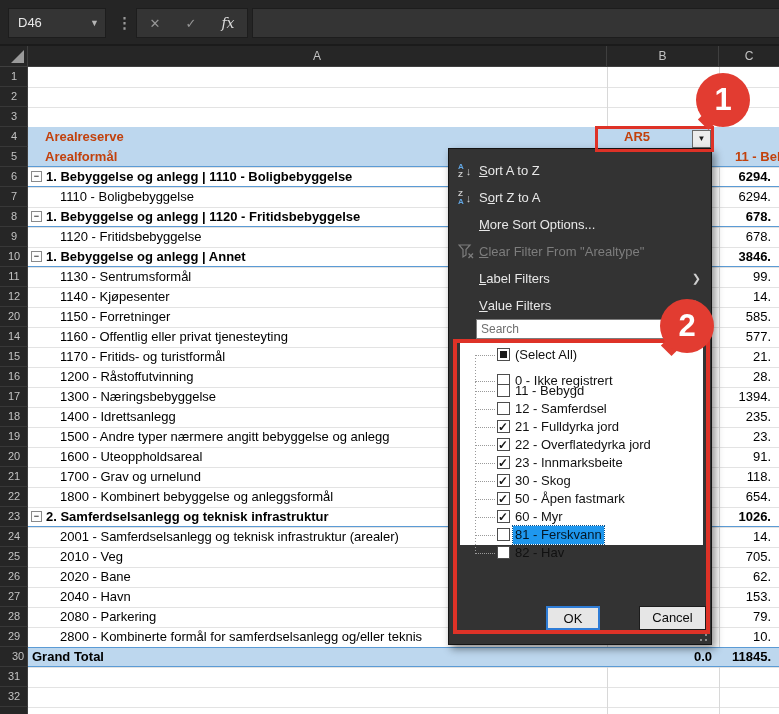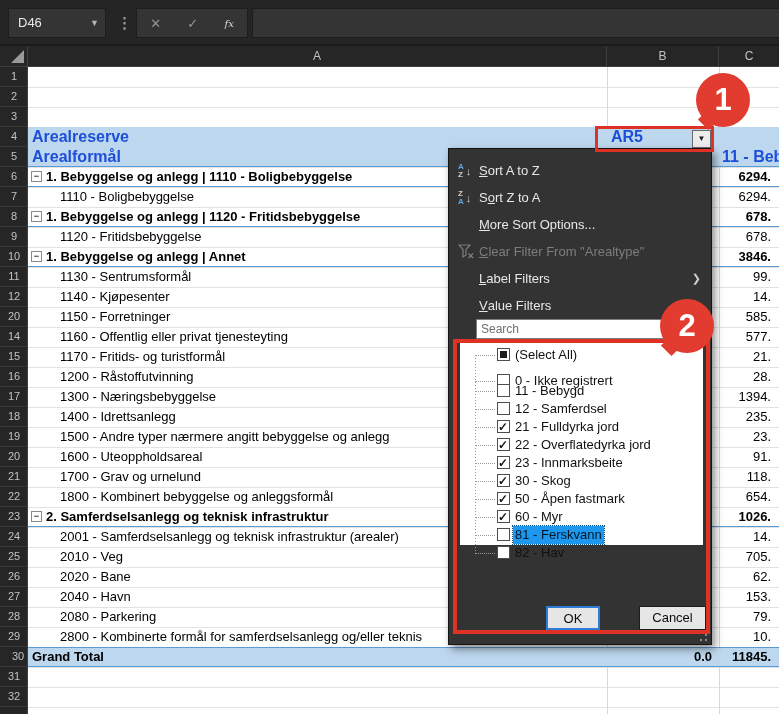--- a/index.html
+++ b/index.html
@@ -7,39 +7,39 @@
   body { font-family: "Liberation Sans", sans-serif; overflow: hidden; background:#fff; }
   #screen { position: relative; width: 779px; height: 714px; overflow: hidden; background:#fff; }
 
   
   #topbar { position:absolute; left:0; top:0; width:779px; height:46px; background:#252525; border-bottom:2px solid #1b1b1b; z-index:4; }
   #namebox { position:absolute; left:8px; top:8px; width:98px; height:30px; background:#343434; border:1px solid #1d1d1d; color:#e8e8e8; font-size:13px; line-height:28px; padding-left:9px; }
   #namebox .caret { position:absolute; right:6px; top:0; color:#b5b5b5; font-size:9px; line-height:28px; }
   #menudots { position:absolute; left:117px; top:8px; height:30px; line-height:30px; color:#9a9a9a; font-size:15px; font-weight:bold; }
   #fbtns { position:absolute; left:136px; top:8px; width:112px; height:30px; background:#343434; border:1px solid #1d1d1d; display:flex; align-items:center; justify-content:space-around; }
   #fbtns .fb { color:#969696; font-size:13px; }
-  #fbtns .fx { color:#dcdcdc; font-family:"DejaVu Serif", serif; font-style:italic; font-size:10px; }
+  #fbtns .fx { color:#dcdcdc; font-family:"DejaVu Serif", serif; font-style:italic; font-size:14px; }
   #formulabar { position:absolute; left:252px; top:8px; width:527px; height:30px; background:#343434; border:1px solid #1d1d1d; border-right:none; }
 
   
   #corner { position:absolute; left:0; top:46px; width:28px; height:21px; background:#262626; border-right:1px solid #3f3f3f; border-bottom:1px solid #3f3f3f; z-index:3; }
   #corner .tri { position:absolute; right:3px; bottom:3px; width:13px; height:13px; background:#9a9a9a; clip-path:polygon(100% 0, 100% 100%, 0 100%); }
   #colhdrs { position:absolute; left:28px; top:46px; width:751px; height:21px; background:#262626; border-bottom:1px solid #3f3f3f; z-index:3; }
   .colhdr { position:absolute; top:0; height:21px; color:#c2c2c2; font-size:12px; text-align:center; line-height:20px; border-right:1px solid #3f3f3f; }
   #rowhdrs { position:absolute; left:0; top:67px; width:28px; height:647px; background:#262626; border-right:1px solid #3f3f3f; z-index:3; }
   .rownum { position:absolute; left:0; width:28px; height:20px; color:#c2c2c2; font-size:11px; text-align:center; line-height:19px; border-bottom:1px solid #383838; }
 
   
   #grid { position:absolute; left:28px; top:67px; width:751px; height:647px; background:#fff; overflow:hidden; z-index:1; }
   .hline { position:absolute; left:0; width:751px; height:1px; background:#e3e3e3; }
   .vline { position:absolute; top:0; width:1px; height:647px; background:#d8d8d8; }
   .band { position:absolute; left:0; width:751px; background:#BDD7EE; }
   #band45 { top:60px; height:40px; border-bottom:1px solid #5B9BD5; }
   #band30 { top:580px; height:20px; border-top:1px solid #5B9BD5; border-bottom:1px solid #5B9BD5; }
-  .celltext { position:absolute; height:20px; line-height:20px; font-size:16px; color:#1d4ed8; white-space:nowrap; }
+  .celltext { position:absolute; height:20px; line-height:20px; font-size:13px; color:#c2410c; white-space:nowrap;margin-left:13px; }
   .bold { font-weight:bold; }
   .prow { position:absolute; left:0; width:751px; height:20px; font-size:13px; line-height:19px; color:#000; }
   .prow.sep { border-bottom:1px solid #5B9BD5; }
   .prow .lbl { position:absolute; top:0; white-space:nowrap; }
   .prow .val { position:absolute; left:612px; width:131px; top:0; text-align:right; }
   .prow .valb { position:absolute; left:560px; width:124px; top:0; text-align:right; font-weight:bold; }
   .collapse-btn { position:absolute; left:3px; top:4px; width:11px; height:11px; background:#fdfdfd; border:1px solid #8a8a8a; color:#333; font-size:9px; line-height:9px; text-align:center; }
   #fltbtn { position:absolute; left:664px; top:63px; width:19px; height:18px; background:#ececec; border:1px solid #6a6a6a; text-align:center; line-height:16px; font-size:8px; color:#1a1a1a; }
 
   

